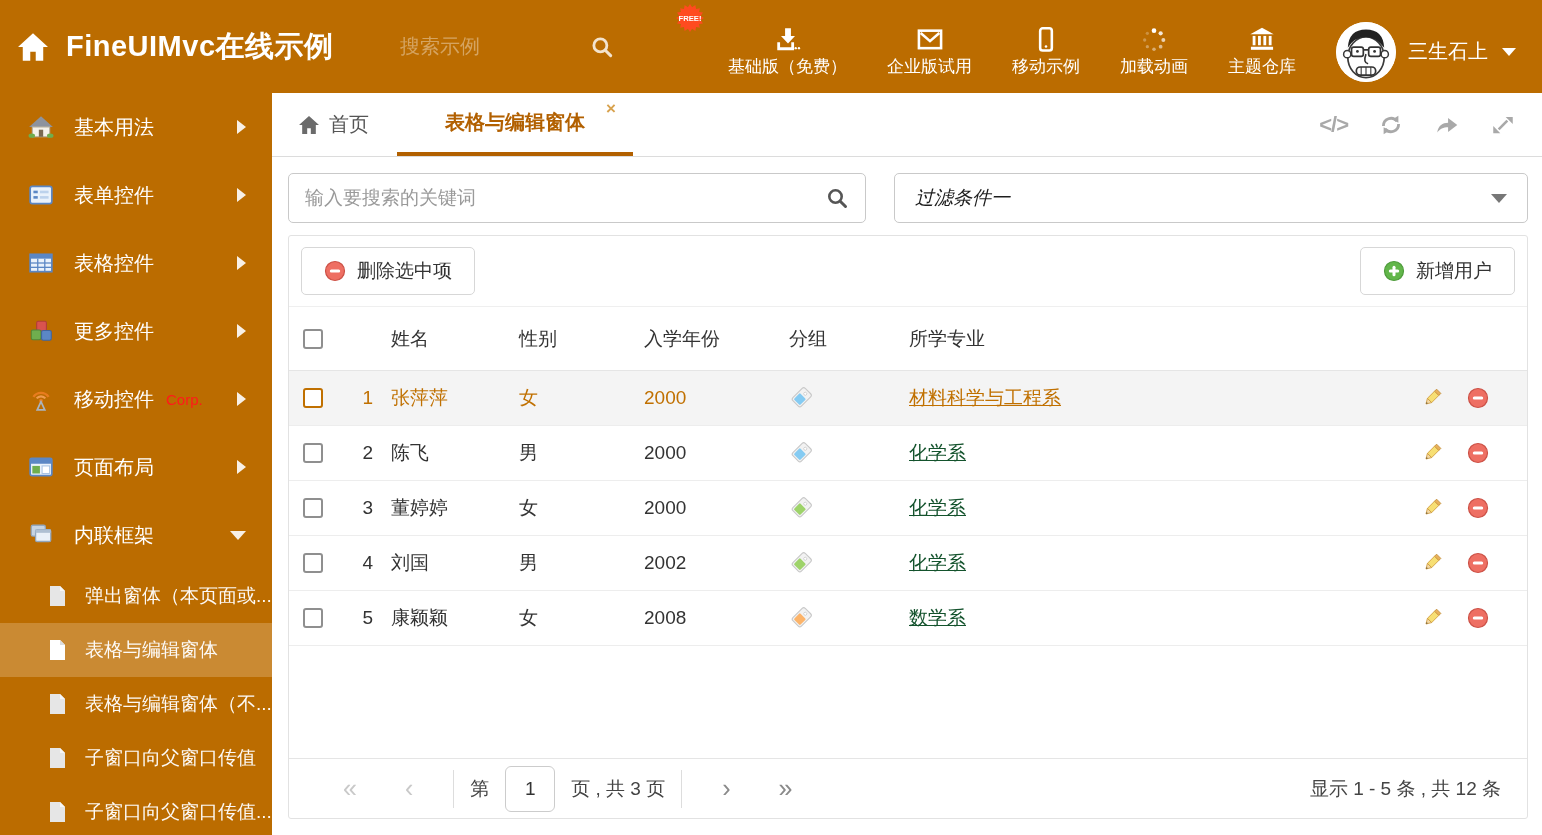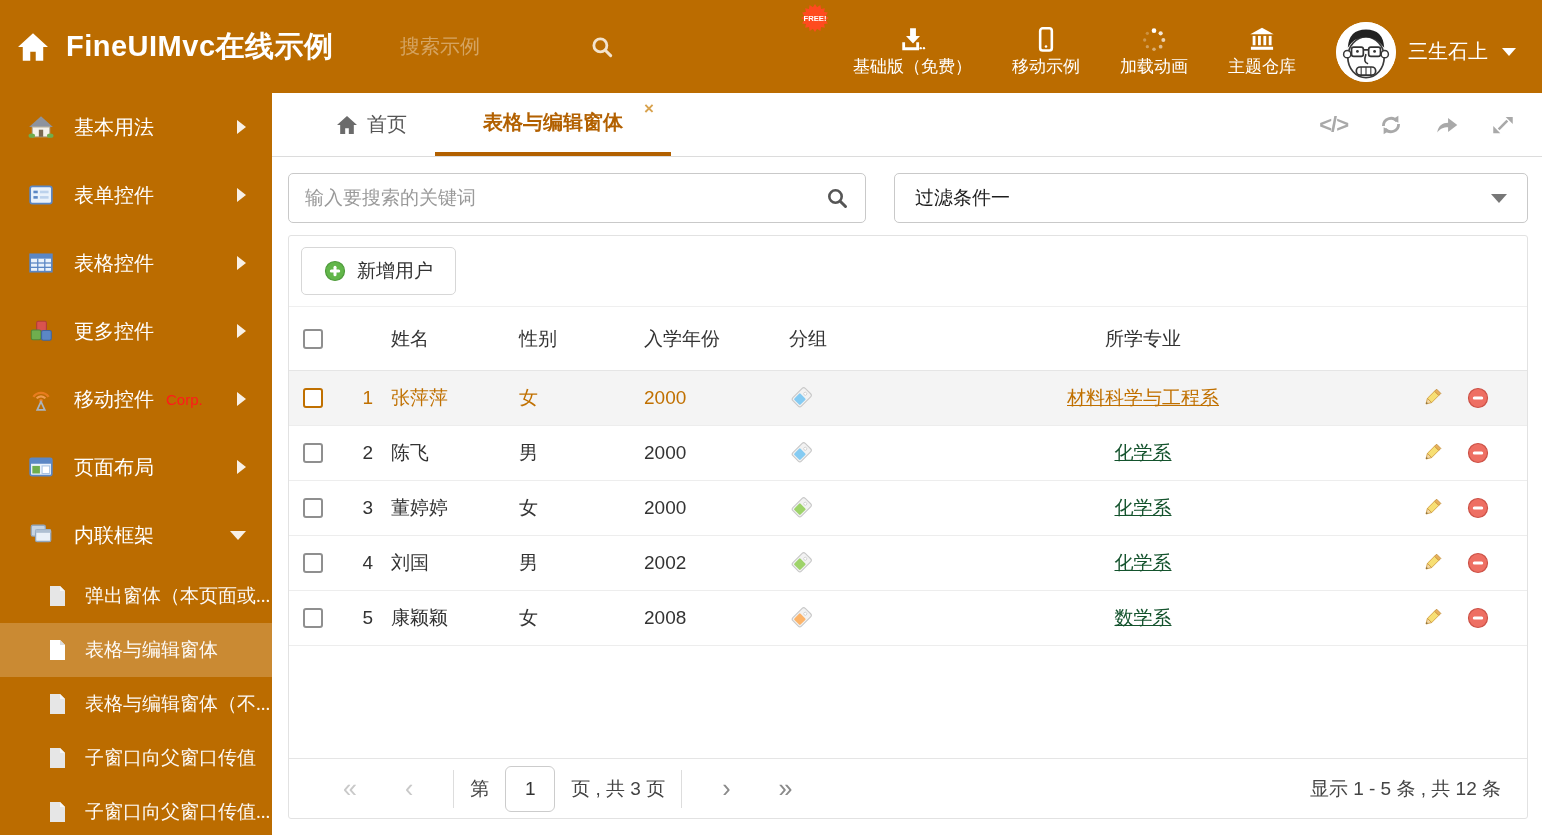--- a/index.html
+++ b/index.html
@@ -25,61 +25,61 @@
   
   .frame { flex:1; display:flex; min-height:0; }
 
   
   .sidebar { width:272px; background:#bb6c00; color:#fff; flex:none; overflow:hidden; }
   .side-item { height:68px; display:flex; align-items:center; gap:20px; padding:0 26px 0 28px; font-size:20px; cursor:pointer; }
   .side-item svg { width:26px; height:26px; flex:none; }
   .tri-right { width:0; height:0; border-top:7px solid transparent; border-bottom:7px solid transparent; border-left:9px solid rgba(255,255,255,.9); margin-left:auto; }
   .tri-down { width:0; height:0; border-left:8px solid transparent; border-right:8px solid transparent; border-top:9px solid rgba(255,255,255,.9); margin-left:auto; }
   .corp { color:#ff1a1a; font-size:15px; margin-left:-8px; }
-  .sub-item { height:54px; display:flex; align-items:center; gap:17px; padding-left:46px; font-size:19px; color:rgba(255,255,255,.96); cursor:pointer;font-family:Liberation Serif, serif; }
+  .sub-item { height:54px; display:flex; align-items:center; gap:17px; padding-left:46px; font-size:19px; color:rgba(255,255,255,.96); cursor:pointer; }
   .sub-item svg { width:22px; height:24px; flex:none; }
   .sub-item.active { background:#ca8a33; }
 
   
   .content { flex:1; background:#fff; display:flex; flex-direction:column; min-width:0; }
   .tabstrip { height:64px; border-bottom:1px solid #dcdcdc; display:flex; align-items:stretch; flex:none; }
-  .tab-home { display:flex; align-items:center; gap:9px; padding:0 28px 0 26px; color:#555; font-size:20px; cursor:pointer;margin-left:38px; }
+  .tab-home { display:flex; align-items:center; gap:9px; padding:0 28px 0 26px; color:#555; font-size:20px; cursor:pointer; }
   .tab-active { position:relative; display:flex; align-items:center; padding:0 48px; color:#b26000; font-weight:bold; font-size:20px; border-bottom:4px solid #b26000; cursor:pointer; }
   .tab-close { position:absolute; top:7px; right:17px; color:#d8a24e; font-size:17px; font-weight:bold; line-height:1; cursor:pointer; }
   .tab-tools { margin-left:auto; display:flex; align-items:center; gap:30px; padding-right:26px; color:#a9a9a9; }
   .tab-tools .ticon { cursor:pointer; display:flex; align-items:center; }
   .code-glyph { font-size:22px; font-weight:bold; letter-spacing:-1px; }
 
   
   .filter-row { display:flex; gap:28px; padding:16px 14px 12px 16px; flex:none; }
   .searchbox { width:578px; height:50px; border:1px solid #c9c9c9; border-radius:5px; display:flex; align-items:center; padding:0 16px; }
   .searchbox input { flex:1; border:none; outline:none; font-size:19px; color:#333; font-family:inherit; }
   .searchbox input::placeholder { color:#9a9a9a; }
-  .dropdown { flex:1; height:50px; border:1px solid #c9c9c9; border-radius:5px; display:flex; align-items:center; padding:0 20px; font-size:19px; color:#1d1d1d; cursor:pointer; }
+  .dropdown { flex:1; height:50px; border:1px solid #c9c9c9; border-radius:5px; display:flex; align-items:center; padding:0 20px; font-size:19px; color:#1d1d1d; cursor:pointer;font-style:italic; }
   .dd-caret { margin-left:auto; width:0; height:0; border-left:8px solid transparent; border-right:8px solid transparent; border-top:9px solid #777; }
 
   
   .panel { margin:0 14px 16px 16px; border:1px solid #e2e2e2; border-radius:3px; flex:1; display:flex; flex-direction:column; min-height:0; }
   .toolbar { display:flex; justify-content:space-between; align-items:center; padding:11px 12px; border-bottom:1px solid #efefef; flex:none; }
   .btn { display:flex; align-items:center; gap:11px; height:48px; padding:0 22px; background:#fff; border:1px solid #d7d7d7; border-radius:5px; font-size:19px; color:#333; font-family:inherit; cursor:pointer; }
   .btn svg { width:22px; height:22px; }
 
   .gridhead { display:flex; align-items:center; height:64px; border-bottom:1px solid #e5e5e5; color:#333; font-size:19px; flex:none; }
   .grow { display:flex; align-items:center; height:55px; border-bottom:1px solid #ededed; color:#333; font-size:19px; cursor:pointer; }
   .grow.selected { background:#f4f4f4; color:#c07000; }
   .grow.selected .c-major a { color:#c07000; }
   .c-check { width:48px; display:flex; justify-content:center; flex:none; }
   .cb { width:20px; height:20px; border:2px solid #8f8f8f; border-radius:3px; background:#fff; cursor:pointer; }
   .cb.hl { border-color:#c07000; }
   .c-num { width:36px; text-align:right; flex:none; }
   .c-name { width:130px; padding-left:18px; flex:none; }
   .c-gender { width:125px; padding-left:16px; flex:none; }
   .c-year { width:145px; padding-left:16px; flex:none; }
   .c-group { width:120px; padding-left:16px; flex:none; display:flex; align-items:center; }
-  .c-major { flex:1; padding-left:16px; min-width:0;text-align:center; }
+  .c-major { flex:1; padding-left:16px; min-width:0; }
   .c-major a { color:#14532d; text-decoration:underline; cursor:pointer; }
   .c-actions { width:150px; flex:none; display:flex; justify-content:flex-end; gap:24px; padding-right:38px; }
   .c-actions svg { width:22px; height:22px; cursor:pointer; }
   .grid-filler { flex:1; }
 
   
   .pager { border-top:1px solid #e5e5e5; height:60px; display:flex; align-items:center; padding:0 26px 0 30px; font-size:19px; color:#444; flex:none; }
   .pg-btn { font-size:25px; color:#8a8a8a; margin:0 24px; cursor:pointer; line-height:1; }
   .pg-btn.disabled { color:#c9c9c9; }
   .pg-sep { width:1px; height:38px; background:#ddd; margin:0 16px; }
@@ -112,20 +112,27 @@
           <polygon points="40,20 35.2,23 38.5,27.7 32.9,28.6 34.1,34.1 28.6,32.9 27.7,38.5 23,35.2 20,40 17,35.2 12.3,38.5 11.4,32.9 5.9,34.1 7.1,28.6 1.5,27.7 4.8,23 0,20 4.8,17 1.5,12.3 7.1,11.4 5.9,5.9 11.4,7.1 12.3,1.5 17,4.8 20,0 23,4.8 27.7,1.5 28.6,7.1 34.1,5.9 32.9,11.4 38.5,12.3 35.2,17" fill="#ff4b1f"></polygon>
           <text x="20" y="24" text-anchor="middle">FREE!</text>
         </svg>
         <svg viewBox="0 0 24 24">
             <polygon points="9.5,2 14.5,2 14.5,8.5 18,8.5 12,15 6,8.5 9.5,8.5" fill="#fff"></polygon>
             <path d="M4 14 V19.5 H16 V14" fill="none" stroke="#fff" stroke-width="2.4"></path>
             <circle cx="18.6" cy="19" r="1" fill="#fff"></circle>
             <circle cx="21.4" cy="19" r="1" fill="#fff"></circle>
           </svg>
         <span>基础版（免费）</span>
+      </div>
+      <div class="nav-item">
+        <svg viewBox="0 0 24 24">
+            <rect x="2.5" y="4" width="19" height="15" fill="none" stroke="#fff" stroke-width="2.2"></rect>
+            <path d="M4 6 L12 13 L20 6" fill="none" stroke="#fff" stroke-width="2.2"></path>
+          </svg>
+        <span>企业版试用</span>
       </div>
       <div class="nav-item">
         <svg viewBox="0 0 24 24">
             <rect x="7" y="2" width="10" height="19" rx="2.2" fill="none" stroke="#fff" stroke-width="2.2"></rect>
             <circle cx="12" cy="17.6" r="1.1" fill="#fff"></circle>
           </svg>
         <span>移动示例</span>
       </div>
       <div class="nav-item">
         <svg viewBox="0 0 24 24">
@@ -340,20 +347,27 @@
         <div class="dropdown">
           <span>过滤条件一</span>
           <span class="dd-caret"></span>
         </div>
       </div>
 
       <div class="panel">
         <div class="toolbar">
           <button class="btn">
             <svg viewBox="0 0 22 22">
+                <circle cx="11" cy="11" r="9.5" fill="#ee6f63" stroke="#cc5146" stroke-width="1.2"></circle>
+                <rect x="5.8" y="9.6" width="10.4" height="3" rx="1.5" fill="#fff"></rect>
+              </svg>
+            <span>删除选中项</span>
+          </button>
+          <button class="btn">
+            <svg viewBox="0 0 22 22">
                 <circle cx="11" cy="11" r="9.5" fill="#62b64a" stroke="#4f9c3c" stroke-width="1.2"></circle>
                 <rect x="5.8" y="9.6" width="10.4" height="3" rx="1.5" fill="#fff"></rect>
                 <rect x="9.5" y="5.8" width="3" height="10.4" rx="1.5" fill="#fff"></rect>
               </svg>
             <span>新增用户</span>
           </button>
         </div>
 
         <div class="gridhead">
           <span class="c-check">

